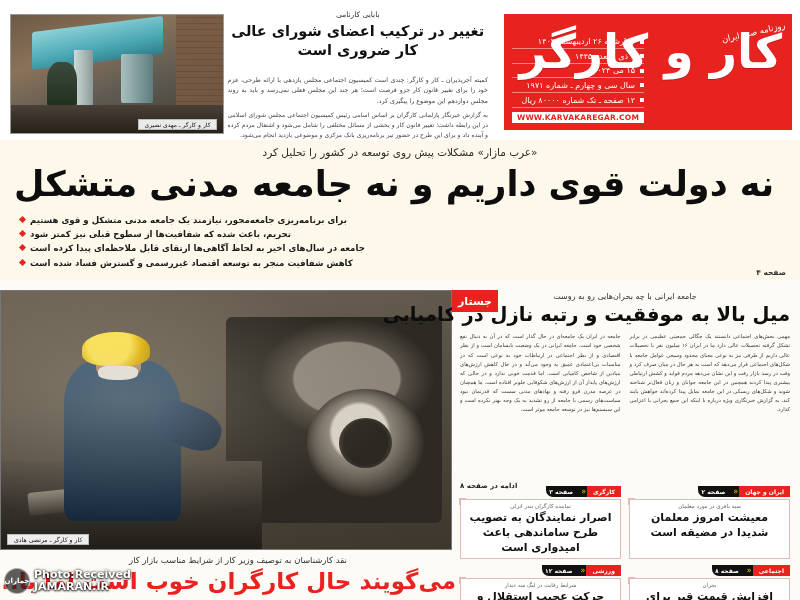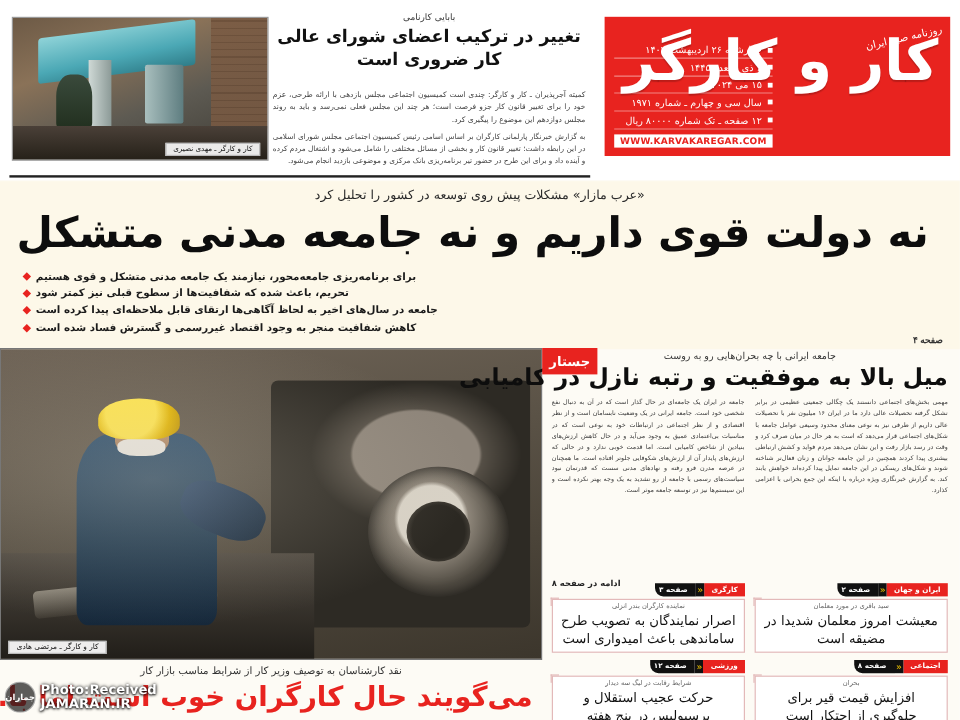--- a/index.html
+++ b/index.html
@@ -207,21 +207,21 @@
   .top-rule {
     position: absolute;
     bottom: 2px; right: 8px;
     width: 484px; height: 2px;
     background: #222;
   }
 
   
   .band {
     position: absolute;
-    top: 151px; right: 0;
+    top: 140px; right: 0;
     width: 800px; height: 140px;
     background: #fdf8e9;
     padding: 6px 14px 0 14px;
   }
   .band-kicker {
     font-size: 10.5px;
     color: #2a2a2a;
     text-align: center;
     margin-bottom: 6px;
     font-weight: normal;
@@ -254,21 +254,20 @@
     width: 5px; height: 5px;
     background: #e8231f;
     transform: rotate(45deg);
   }
   .band-page {
     position: absolute;
     bottom: 3px; right: 14px;
     font-size: 7.5px;
     font-weight: bold;
     color: #333;
-    font-family: Liberation Serif, serif;
   }
 
   
   .lower {
     position: absolute;
     top: 290px; right: 0;
     width: 800px; height: 310px;
     display: flex;
     flex-direction: row;
   }
@@ -399,21 +398,21 @@
     color: #fff;
     font-size: 11px;
     font-weight: bold;
     text-shadow: 0 0 3px rgba(0,0,0,.95), 0 1px 2px rgba(0,0,0,.9);
     display: block;
   }
 
   
   .bl-block {
     position: absolute;
-    left: 0; top: 262px;
+    left: 12px; top: 262px;
     width: 452px;
     padding: 3px 8px 0 8px;
     text-align: right;
   }
   .bl-kicker {
     font-size: 8.5px;
     color: #333;
     text-align: center;
     margin-bottom: 3px;
   }
@@ -534,21 +533,21 @@
     padding: 3px 5px 2px 5px;
     text-align: center;
   }
   .card-kicker {
     font-size: 5.6px;
     color: #666;
     margin-bottom: 2px;
   }
   .card-head {
     font-size: 11px;
-    font-weight: normal;
+    font-weight: bold;
     color: #111;
     line-height: 1.35;
   }
   .corner {
     position: absolute;
     left: -1px; top: 12px;
     width: 7px; height: 7px;
     border-left: 1px solid #e3b9b9;
     border-top: 1px solid #e3b9b9;
   }
@@ -595,21 +594,21 @@
     </div>
   </div>
 
   <div class="band">
     <div class="band-kicker">«عرب مازار» مشکلات پیش روی توسعه در کشور را تحلیل کرد</div>
     <div class="band-head">نه دولت قوی داریم و نه جامعه مدنی متشکل</div>
     <div class="band-bullets">
       <div class="band-bullet">برای برنامه‌ریزی جامعه‌محور، نیازمند یک جامعه مدنی متشکل و قوی هستیم</div>
       <div class="band-bullet">تحریم، باعث شده که شفافیت‌ها از سطوح قبلی نیز کمتر شود</div>
       <div class="band-bullet">جامعه در سال‌های اخیر به لحاظ آگاهی‌ها ارتقای قابل ملاحظه‌ای پیدا کرده است</div>
-      <div class="band-bullet">کاهش شفافیت منجر به وجود اقتصاد غیررسمی و گسترش فساد شده است</div>
+      <div class="band-bullet">کاهش شفافیت منجر به توسعه اقتصاد غیررسمی و گسترش فساد شده است</div>
     </div>
     <div class="band-page">صفحه ۴</div>
   </div>
 
   <div class="lower">
 
     <div class="big-photo">
       <div class="bp-rolls"></div>
       <div class="bp-ring">
         <div class="bp-ring-in"></div>

